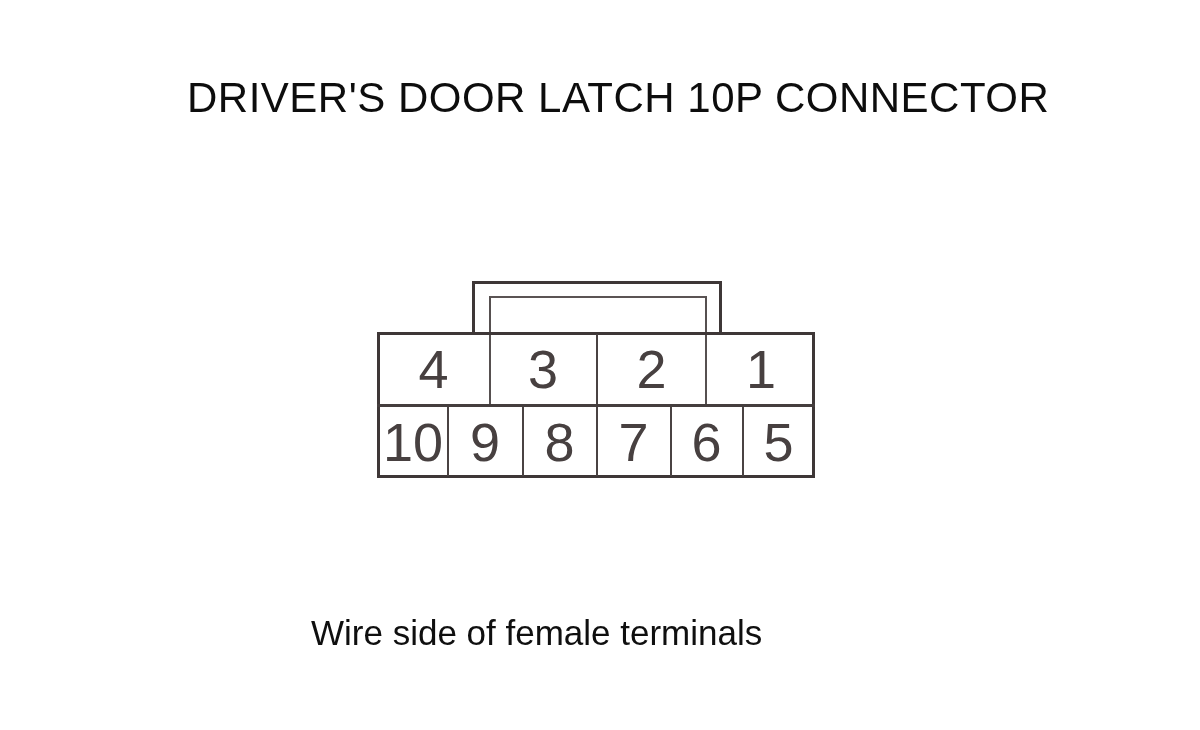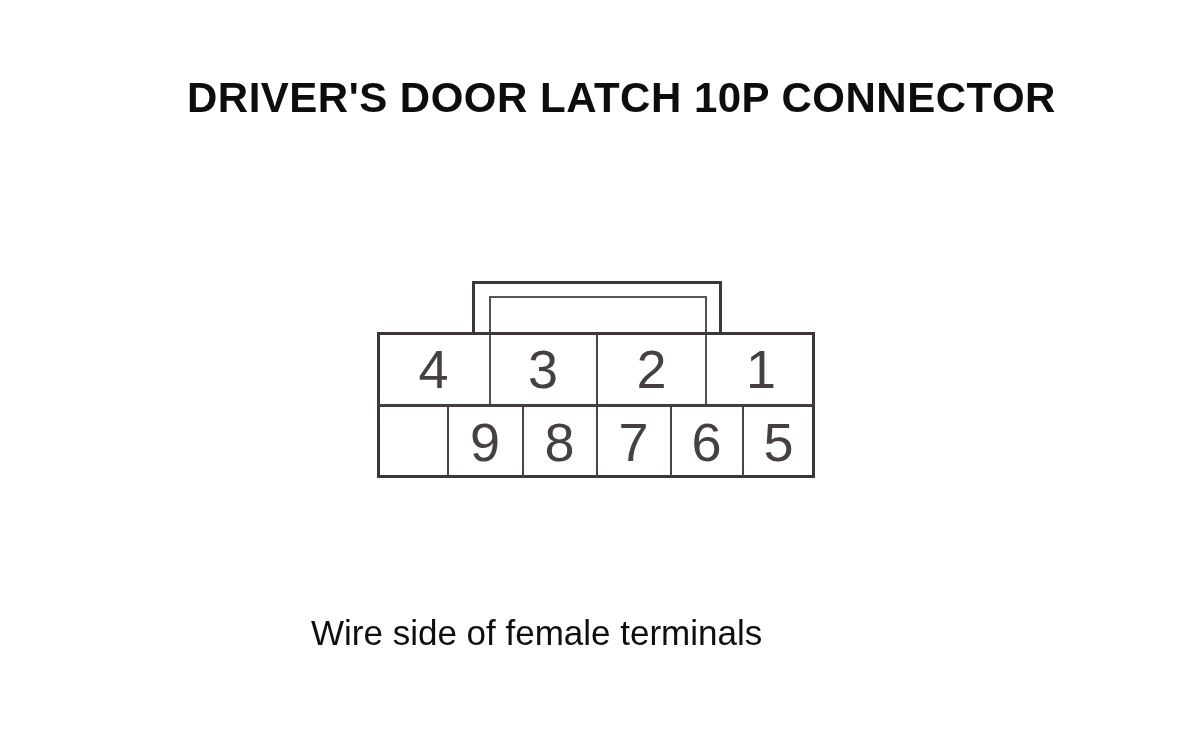--- a/index.html
+++ b/index.html
@@ -16,21 +16,21 @@
     font-family: "Liberation Sans", sans-serif;
   }
 
   
   .title {
     position: absolute;
     left: 187px;
     top: 74px;
     margin: 0;
     font-size: 42px;
-    font-weight: bold;
+    font-weight: normal;
     letter-spacing: 0.5px;
     color: #0d0d0d;
     white-space: nowrap;
   }
 
   
   .caption {
     position: absolute;
     left: 311px;
     top: 613px;
@@ -132,20 +132,21 @@
     <div class="vd vd-bottom vd-x522"></div>
     <div class="vd vd-bottom vd-x596"></div>
     <div class="vd vd-bottom vd-x670"></div>
     <div class="vd vd-bottom vd-x742"></div>
 
     <div class="cell top c4">4</div>
     <div class="cell top c3">3</div>
     <div class="cell top c2">2</div>
     <div class="cell top c1">1</div>
 
+    <div class="cell bottom c10">10</div>
     <div class="cell bottom c9">9</div>
     <div class="cell bottom c8">8</div>
     <div class="cell bottom c7">7</div>
     <div class="cell bottom c6">6</div>
     <div class="cell bottom c5">5</div>
 
   </div>
 
   <div class="caption">Wire side of female terminals</div>
 

